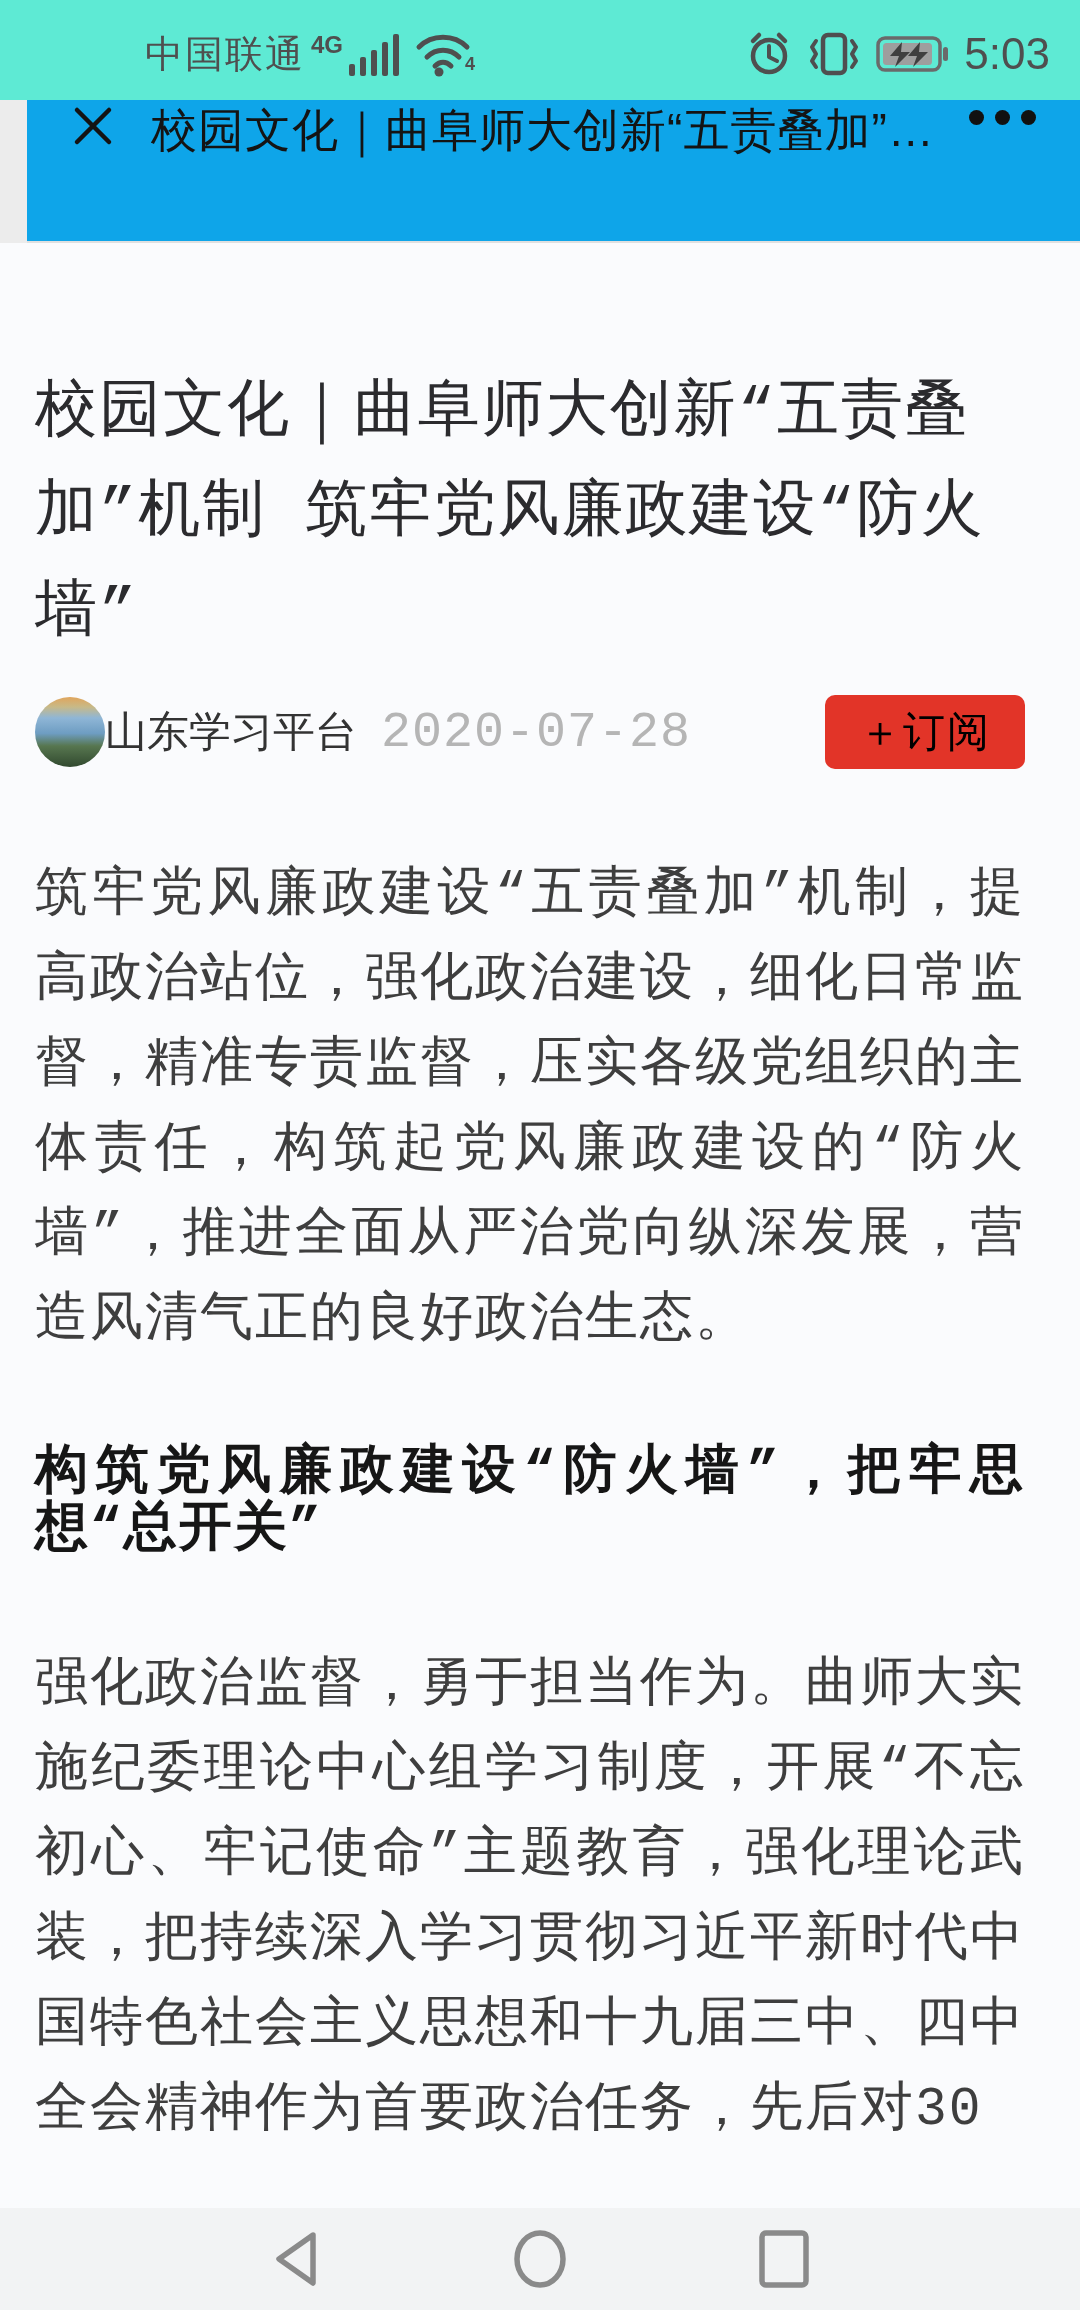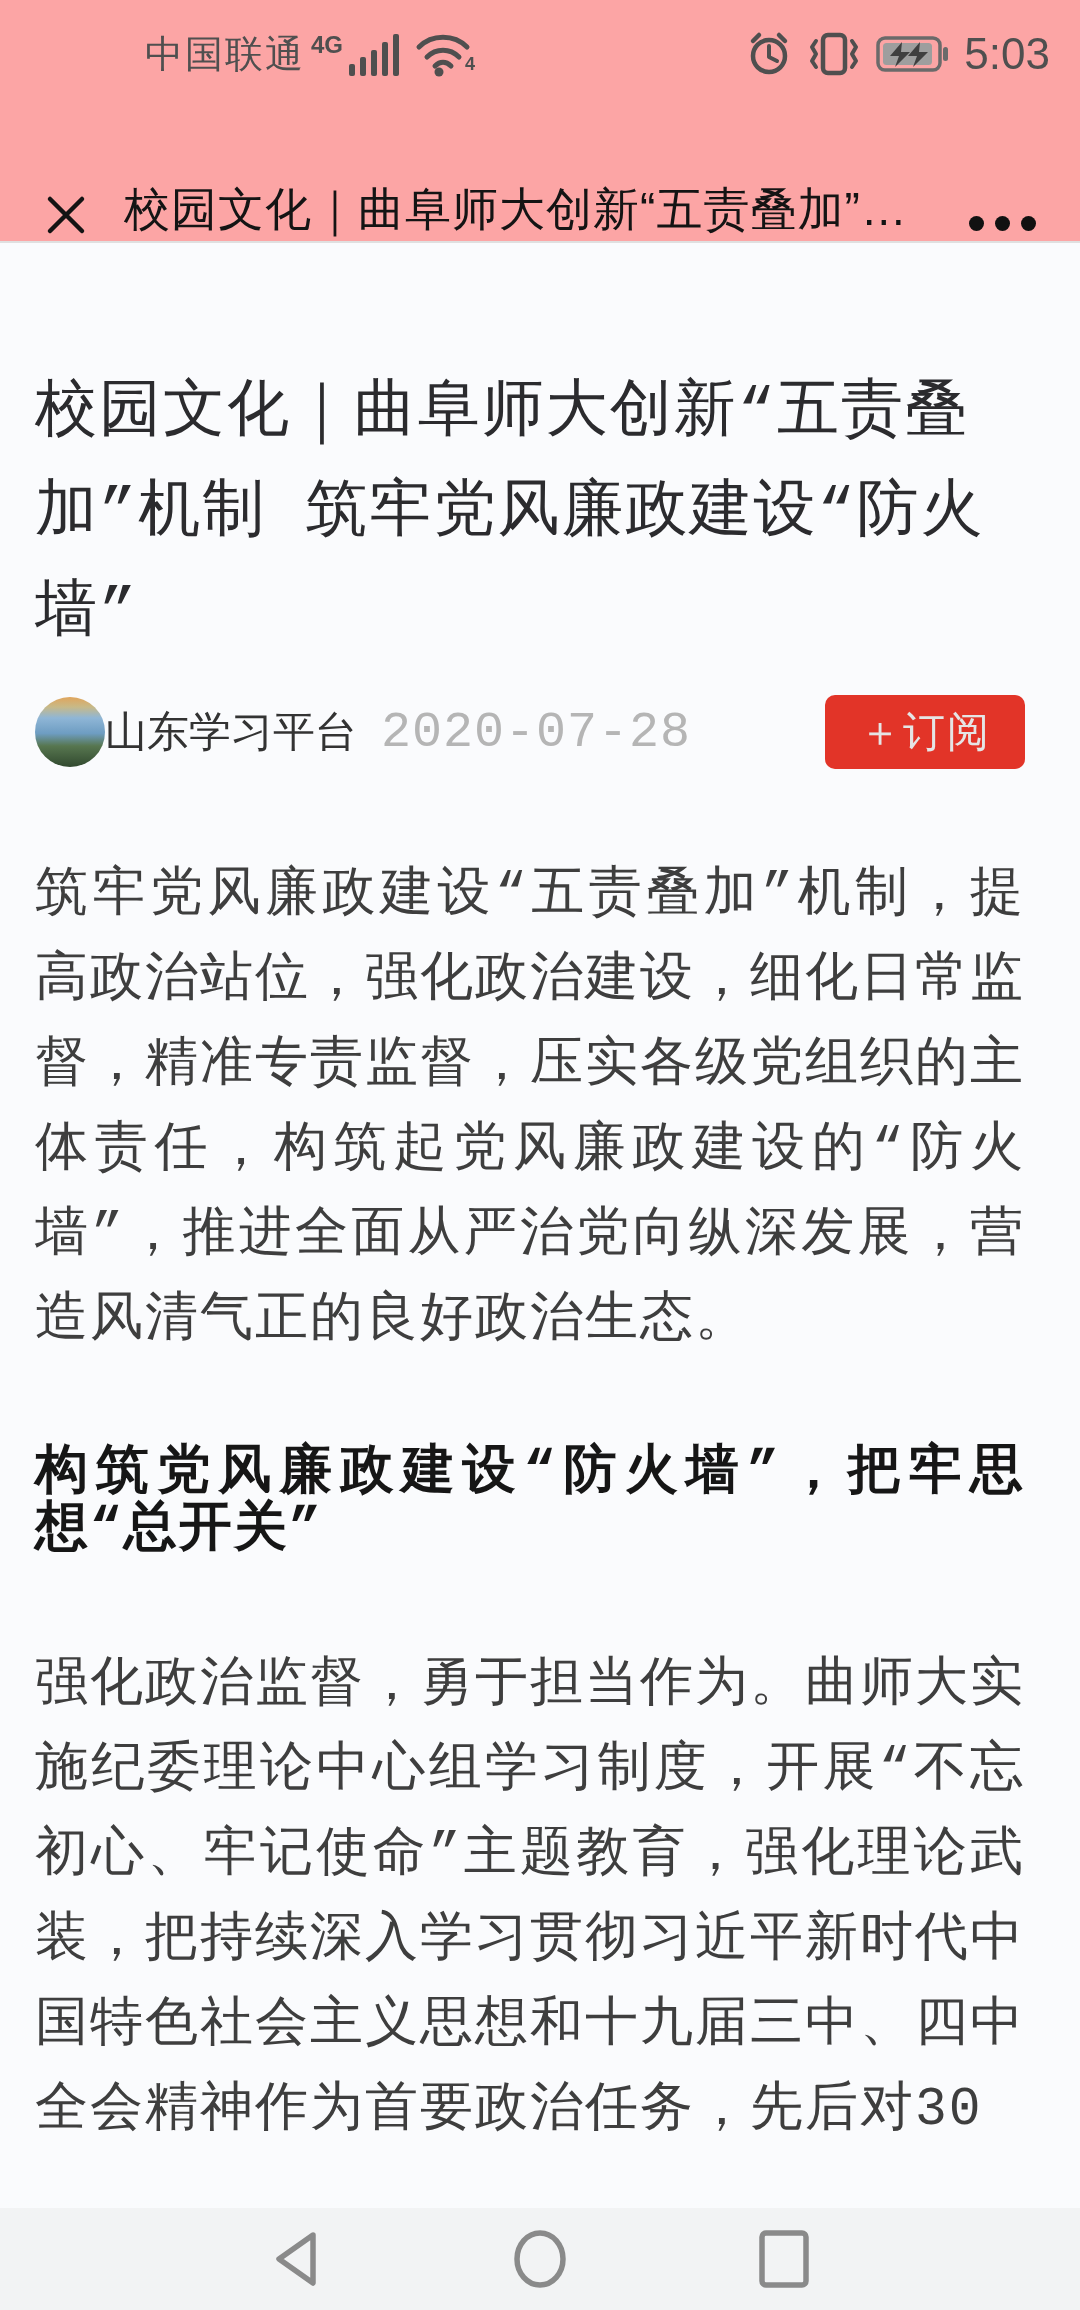--- a/index.html
+++ b/index.html
@@ -3,39 +3,40 @@
 <meta charset="utf-8">
 <style>
   * { margin: 0; padding: 0; box-sizing: border-box; }
   html, body { width: 1080px; height: 2310px; background: #ececec; }
   body { font-family: "Liberation Sans", "DejaVu Sans", sans-serif; position: relative; overflow: hidden; }
 
   .phone { position: absolute; inset: 0; display: flex; flex-direction: column; }
 
   
   .status-bar {
-    height: 100px; background: #fca5a5; flex: 0 0 auto;
+    height: 100px; background: #5eead4; flex: 0 0 auto;
     display: flex; align-items: center; justify-content: space-between;
     padding: 8px 30px 0 145px; color: #4f4f4f;
   }
   .sb-left, .sb-right { display: flex; align-items: center; }
   .carrier { font-size: 38px; letter-spacing: 2px; color: #4f4f4f; }
   .net-badge { font-size: 24px; font-weight: bold; margin: -18px 4px 0 6px; color: #4f4f4f; }
   .sb-icon { display: inline-flex; align-items: center; }
   .signal { margin-left: 2px; }
   .wifi { margin-left: 14px; position: relative; }
   .wifi-badge { position: absolute; right: -4px; bottom: 2px; font-size: 18px; font-weight: bold; color: #4f4f4f; }
   .sb-right .sb-icon { margin-left: 16px; }
   .time { font-size: 44px; color: #4f4f4f; margin-left: 14px; }
 
   
   .title-bar {
-    height: 143px; background: #fca5a5; flex: 0 0 auto;
-    display: flex; align-items: flex-end; padding: 0 40px;
+    height: 143px; background: #0ea5e9; flex: 0 0 auto;
+    display: flex; align-items: flex-start; padding: 0 40px;
     border-bottom: 2px solid #e0e0e0;
+    margin-left: 27px;
   }
   .close-btn { width: 52px; height: 52px; display: flex; align-items: center; justify-content: center; }
   .tb-title {
     font-size: 46px; color: #141414; margin-left: 32px; flex: 1 1 auto;
     white-space: nowrap; overflow: hidden; text-overflow: ellipsis; letter-spacing: 1px;
   }
   .more-btn { display: flex; align-items: center; gap: 11px; padding: 10px 4px 10px 20px; flex: 0 0 auto; }
   .more-btn i { width: 15px; height: 15px; border-radius: 50%; background: #111; }
 
   
@@ -48,21 +49,21 @@
     color: #2b2b2e; letter-spacing: 2px;
   }
   .author-row { margin-top: 32px; display: flex; align-items: center; }
   .avatar {
     width: 70px; height: 70px; border-radius: 50%; flex: 0 0 auto; overflow: hidden;
     background: linear-gradient(180deg, #e0a55c 0%, #c8b987 14%, #8fb6d6 30%, #6e9dc2 52%, #57764f 70%, #31492f 100%);
   }
   .author-name { font-size: 42px; color: #333; }
   .pub-date { font-size: 50px; color: #b5b5b5; margin-left: 24px; letter-spacing: 1px; }
   .subscribe-btn {
-    margin-left: auto; background: #e23428; color: #e5e5e5; border: none;
+    margin-left: auto; background: #e23428; color: #000000; border: none;
     height: 74px; padding: 0 34px; border-radius: 10px; font-size: 42px;
     display: flex; align-items: center; letter-spacing: 2px;
     font-family: inherit;
   }
   .body-text {
     font-size: 53px; line-height: 85px; color: #3e3e3e;
     text-align: justify; letter-spacing: 2px; margin-top: 84px;
   }
   .section-heading {
     font-size: 53px; line-height: 57px; color: #161616; font-weight: bold;

